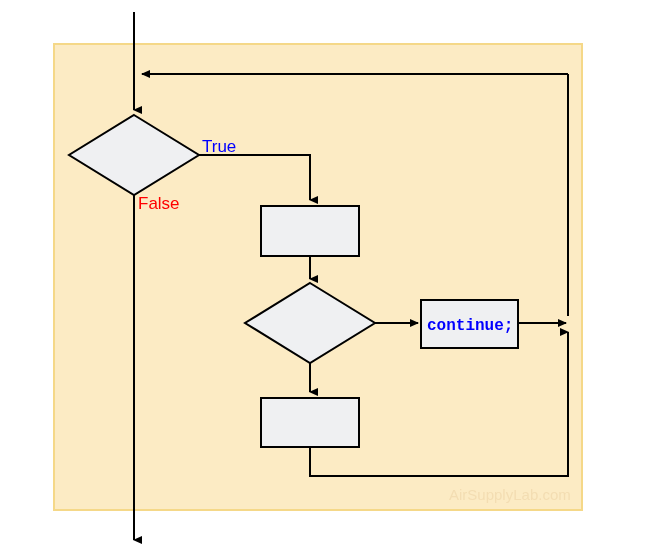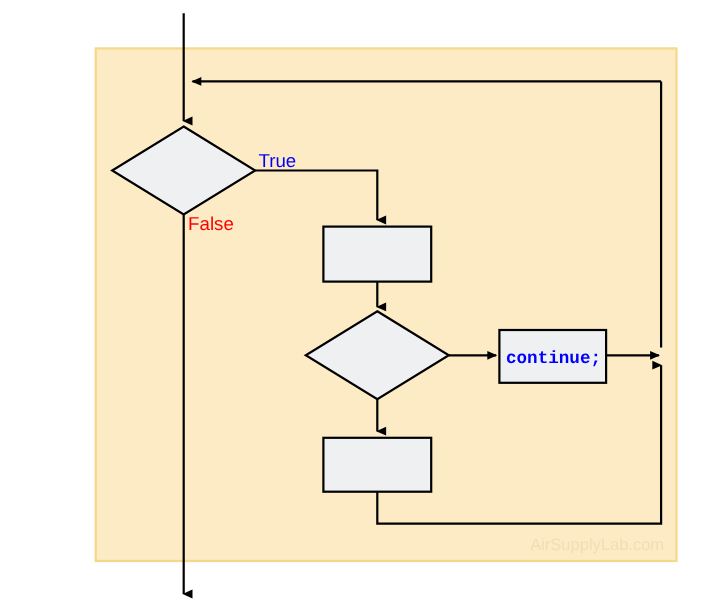--- a/index.html
+++ b/index.html
@@ -12,21 +12,20 @@
     height: 557px;
     font-family: "Liberation Sans", sans-serif;
     overflow: hidden;
     position: relative;
   }
   #diagram-root {
     position: absolute;
     left: 0; top: 0;
     width: 576px;
     height: 557px;
-    margin-left: 33px;
   }
   svg.flow {
     display: block;
     width: 654px;
     height: 557px;
   }
   .edge-line {
     stroke: #000000;
     stroke-width: 2;
     fill: none;

